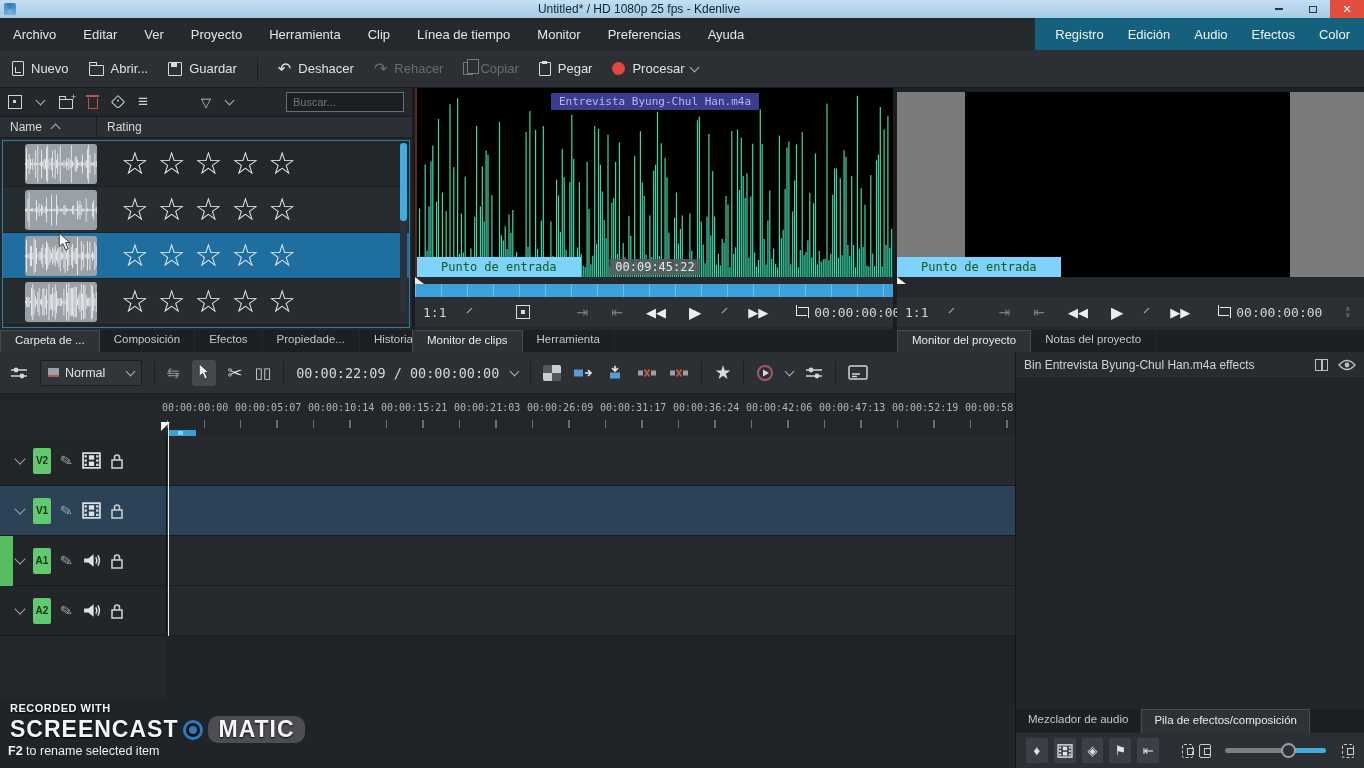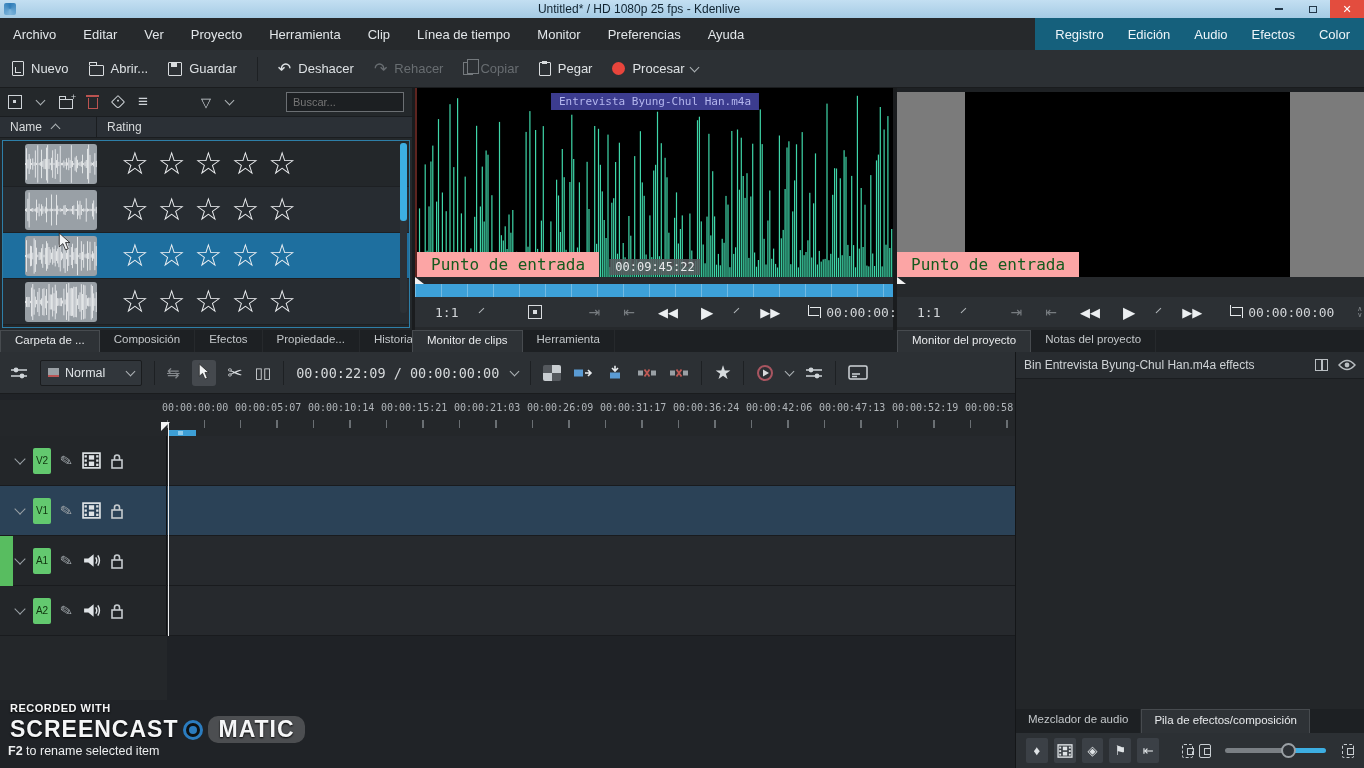--- a/index.html
+++ b/index.html
@@ -84,31 +84,31 @@
   #cursor{position:absolute;left:58px;top:144px;z-index:40;}
 
   
   .monitor{position:absolute;top:0;height:242px;background:#26292c;}
   #clip-monitor{left:415px;width:478px;}
   #proj-monitor{left:897px;width:467px;}
   .mon-video{position:relative;height:189px;background:#000;overflow:hidden;}
   #clip-monitor .mon-video{border-left:2px solid #5d241f;}
   .clip-label{position:absolute;top:5px;left:50%;transform:translateX(-50%);
     background:#3c3c8f;color:#b4b6ee;font-size:11px;padding:2px 8px;white-space:nowrap;}
-  .in-label{position:absolute;left:0;bottom:0;background:#fca5a5;color:#155a1d;
-    font-size:16px;padding:3px 14px;}
+  .in-label{position:absolute;left:0;bottom:0;background:#7dd3fc;color:#155a1d;
+    font-size:12px;padding:3px 24px;}
   .ovl-tc{position:absolute;bottom:2px;left:50%;transform:translateX(-50%);
     background:rgba(88,92,96,.88);color:#e8eaec;font-size:12px;padding:1px 6px;}
   .mon-strip{height:7px;background:#26292c;position:relative;}
   .mon-strip .ph{position:absolute;left:0;top:0;width:0;height:0;
     border-left:9px solid #f2f2f2;border-top:7px solid transparent;}
   .mon-seek{height:13px;background:#26292c;position:relative;}
   #clip-monitor .mon-seek{background:#3da1d9;
     background-image:repeating-linear-gradient(90deg,rgba(255,255,255,.28) 0 1px,transparent 1px 26px);}
-  .mon-tb{height:30px;background:#2c3034;display:flex;align-items:center;gap:23px;padding:0 20px;color:#dde1e4;}
+  .mon-tb{height:30px;background:#2c3034;display:flex;align-items:center;gap:23px;padding:0 8px;color:#dde1e4;}
   .mon-tb .tc{font-size:13px;color:#d2d5d8;}
   .g-zone{width:14px;height:14px;border:1.5px solid #d9dcdf;position:relative;}
   .g-zone::after{content:"";position:absolute;left:4px;top:4px;width:4px;height:4px;background:#d9dcdf;}
   .inout{color:#777c80;font-size:14px;}
   .trans{font-size:13px;color:#eceff1;}
   .g-crop{width:22px;height:20px;background:#474c51;border-radius:2px;position:relative;}
   .g-crop::before{content:"";position:absolute;left:5px;top:3px;width:10px;height:10px;
     border-left:1.5px solid #e6e9eb;border-bottom:1.5px solid #e6e9eb;}
   .g-crop::after{content:"";position:absolute;left:7px;top:5px;width:10px;height:10px;
     border-right:1.5px solid #e6e9eb;border-top:1.5px solid #e6e9eb;}
@@ -153,21 +153,21 @@
     border-left:9px solid #f4f5f6;border-bottom:9px solid transparent;}
   #playhead-line{position:absolute;left:168px;top:28px;width:1px;height:214px;background:#eceeef;z-index:5;}
   #tracks{position:absolute;left:0;top:42px;width:1015px;}
   .track-row{height:50px;display:flex;border-bottom:1px solid #191b1e;position:relative;}
   .track-head{width:167px;background:#232629;display:flex;align-items:center;gap:9px;
     padding-left:16px;border-right:1px solid #101214;position:relative;}
   .track-lane{flex:1;background:#26292d;}
   .track-row.sel .track-head,.track-row.sel .track-lane{background:#2b4257;}
   .tchev{width:8px;height:8px;border-right:1.6px solid #9aa0a5;border-bottom:1.6px solid #9aa0a5;transform:rotate(45deg);margin-top:-4px;}
   .tag{width:18px;height:26px;background:#63c96f;border-radius:2px;color:#10340f;
-    font-size:10px;font-weight:normal;display:flex;align-items:center;justify-content:center;}
+    font-size:10px;font-weight:bold;display:flex;align-items:center;justify-content:center;}
   .wand{font-size:15px;color:#9aa0a5;transform:rotate(-10deg);}
   .thead-ic{width:19px;height:17px;color:#dfe3e6;}
   .tstrip{display:none;position:absolute;left:-0px;top:0;width:13px;height:53px;background:#58bd60;}
   .track-row.target .tstrip{display:block;}
   #tl-empty{position:absolute;left:0;top:242px;width:1015px;height:64px;background:#1f2226;border-left:167px solid #24272a;}
 
   
   #watermark{position:absolute;left:10px;top:702px;z-index:30;color:#f5f6f7;}
   #wm-top{font-size:11px;font-weight:bold;letter-spacing:.5px;text-shadow:0 1px 2px #000;}
   #wm-row{display:flex;align-items:center;gap:5px;margin-top:2px;}

